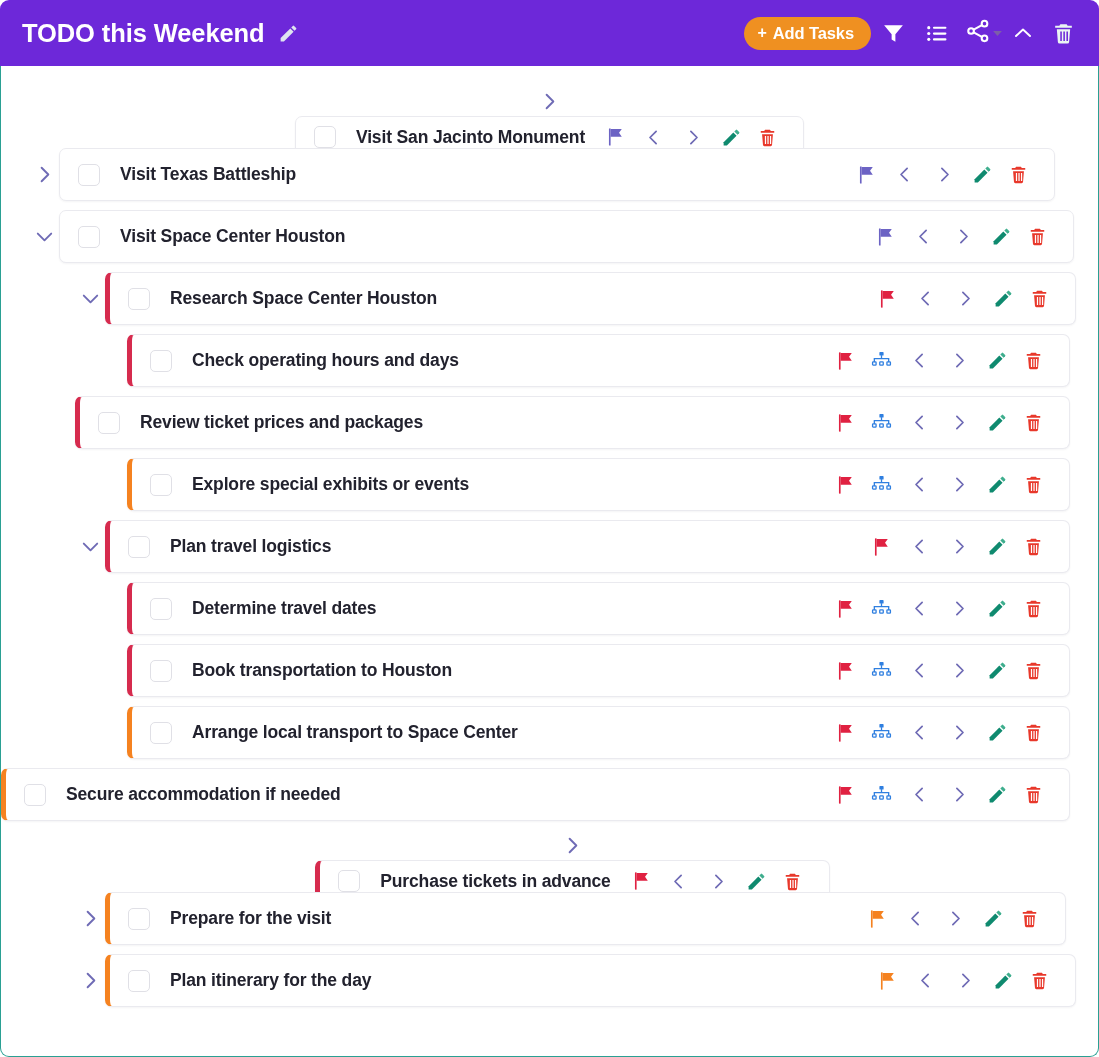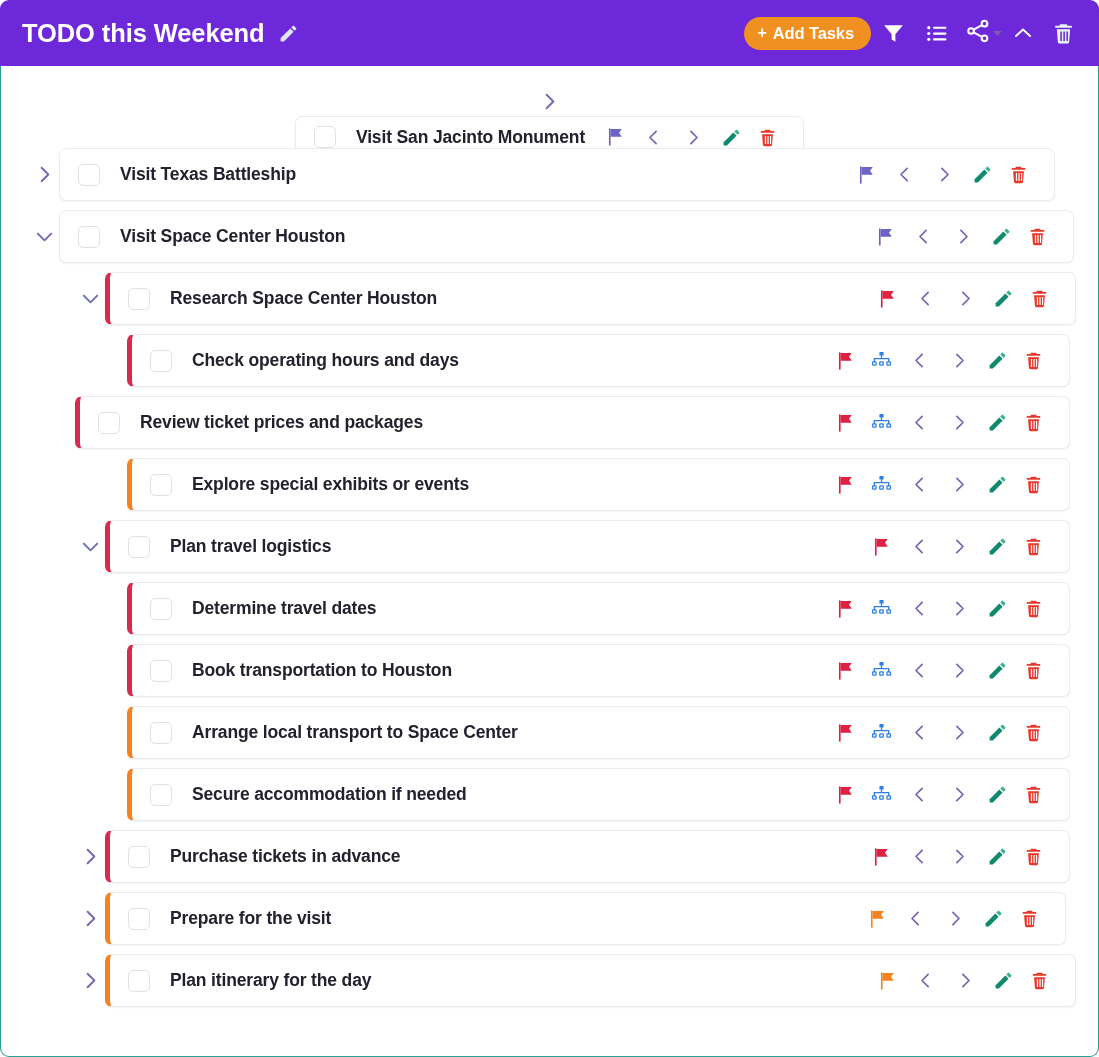--- a/index.html
+++ b/index.html
@@ -734,21 +734,21 @@
               </span>
               <span class="act">
                 <svg width="21" height="21" viewBox="0 0 24 24" fill="#e8382b">
                   <path d="M9.2 3h5.6l1 1.6h3.9v2H4.3v-2h3.9L9.2 3z"></path>
                   <path d="M5.8 8.3h12.4l-1 12.1a1.6 1.6 0 0 1-1.6 1.5H8.4a1.6 1.6 0 0 1-1.6-1.5l-1-12.1zm3.2 2v9.1h1.4v-9.1H9zm2.9 0v9.1h1.4v-9.1h-1.4zm2.9 0v9.1h1.4v-9.1H14.8z"></path>
                 </svg>
               </span>
             </div>
           </div>
         </div>
-        <div class="task-row" style="margin-left: 126px; margin-right: 28px; border-radius: 12px;">
+        <div class="task-row" style="margin-right: 28px; border-radius: 12px;">
           <div class="chevron-slot empty" style="flex-basis: 0px; width: 0px;"></div>
           <div class="card pri-med">
             <div class="checkbox"></div>
             <div class="task-title">Secure accommodation if needed</div>
             <div class="row-actions">
               <span class="act">
                 <svg width="22" height="22" viewBox="0 0 24 24" fill="#e02141">
                   <path d="M5.4 2.6h1.8v18.8H5.4z"></path>
                   <path d="M7.2 3.2h12.2l-3 4.2 3 4.2H7.2z"></path>
                 </svg>
@@ -780,21 +780,21 @@
               </span>
               <span class="act">
                 <svg width="21" height="21" viewBox="0 0 24 24" fill="#e8382b">
                   <path d="M9.2 3h5.6l1 1.6h3.9v2H4.3v-2h3.9L9.2 3z"></path>
                   <path d="M5.8 8.3h12.4l-1 12.1a1.6 1.6 0 0 1-1.6 1.5H8.4a1.6 1.6 0 0 1-1.6-1.5l-1-12.1zm3.2 2v9.1h1.4v-9.1H9zm2.9 0v9.1h1.4v-9.1h-1.4zm2.9 0v9.1h1.4v-9.1H14.8z"></path>
                 </svg>
               </span>
             </div>
           </div>
         </div>
-        <div class="task-row" style="margin-left: 74px; margin-right: 28px;">
+        <div class="task-row" style="margin-left: 74px; margin-right: 28px; flex-direction: column;">
           <div class="chevron-slot">
             <svg width="23" height="23" viewBox="0 0 24 24" fill="none" stroke="#6f6bb5" stroke-width="2" stroke-linecap="round" stroke-linejoin="round">
               <polyline points="9,5 16,12 9,19"></polyline>
             </svg>
           </div>
           <div class="card pri-high">
             <div class="checkbox"></div>
             <div class="task-title">Purchase tickets in advance</div>
             <div class="row-actions">
               <span class="act">

